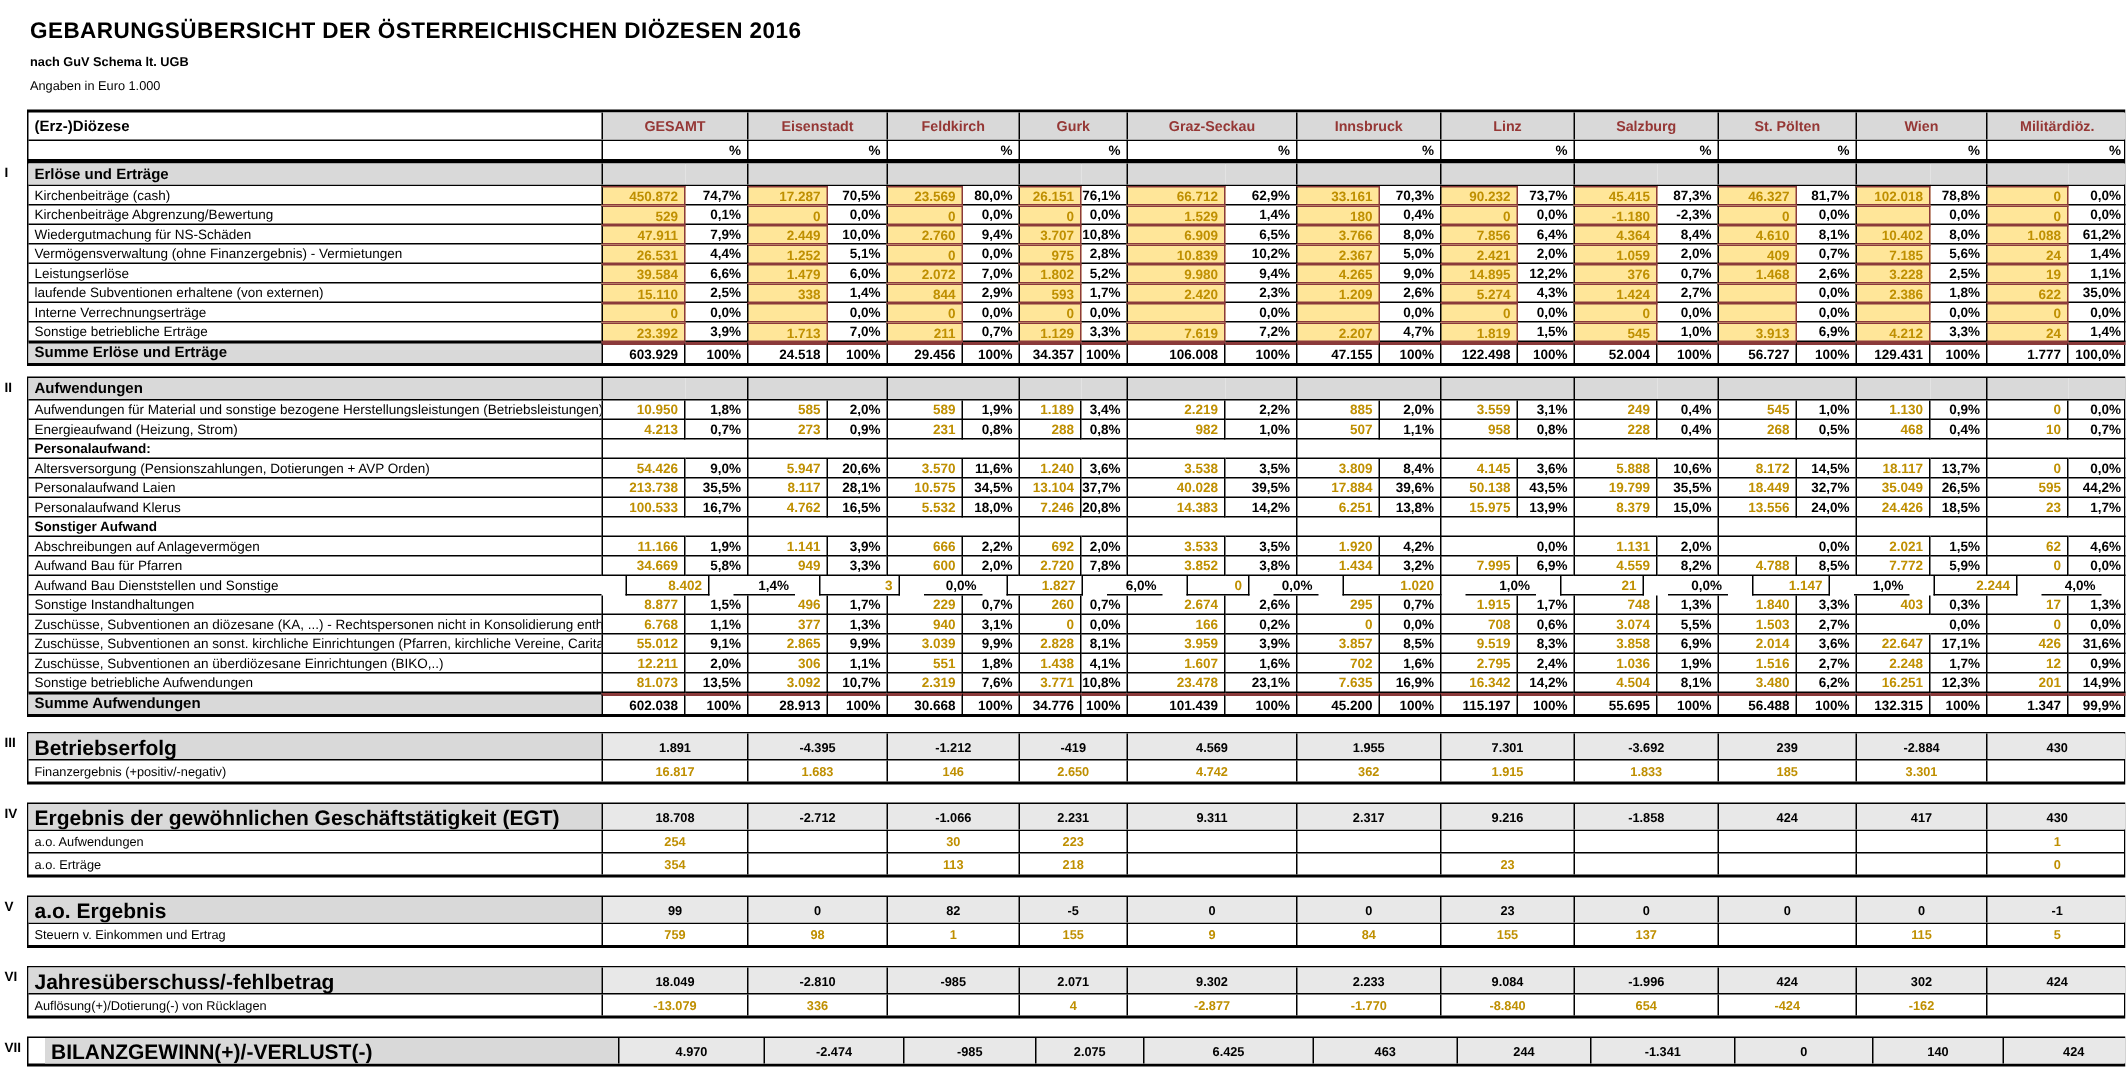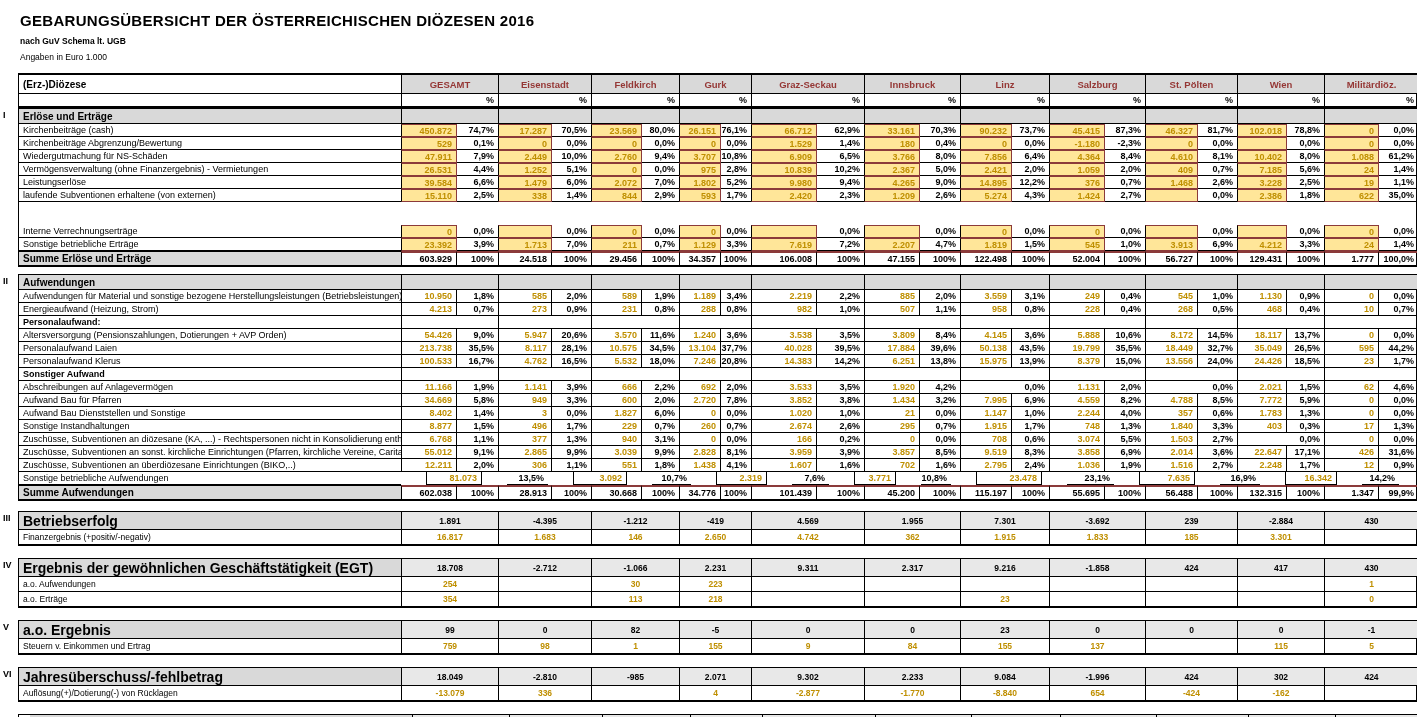--- a/index.html
+++ b/index.html
@@ -294,21 +294,21 @@
         <div class="c right pct">4,3%</div>
         <div class="c vy vslot">1.424</div>
         <div class="c right pct">2,7%</div>
         <div class="c vy vslot"></div>
         <div class="c right pct">0,0%</div>
         <div class="c vy vslot">2.386</div>
         <div class="c right pct">1,8%</div>
         <div class="c vy vslot">622</div>
         <div class="c right pct">35,0%</div>
       </div>
-      <div class="t-row ry" style="grid-template-columns: 382px 56px 41px 54px 39px 51px 37px 42px 30px 66px 47px 56px 40px 52px 37px 56px 40px 53px 39px 50px 37px 55px 39px; margin-top: 23px;">
+      <div class="t-row ry" style="grid-template-columns: 382px 56px 41px 54px 39px 51px 37px 42px 30px 66px 47px 56px 40px 52px 37px 56px 40px 53px 39px 50px 37px 55px 39px;">
         <div class="c lbl">Interne Verrechnungserträge</div>
         <div class="c vy vslot">0</div>
         <div class="c right pct">0,0%</div>
         <div class="c vy vslot"></div>
         <div class="c right pct">0,0%</div>
         <div class="c vy vslot">0</div>
         <div class="c right pct">0,0%</div>
         <div class="c vy vslot">0</div>
         <div class="c right pct">0,0%</div>
         <div class="c vy vslot"></div>
@@ -623,21 +623,21 @@
         <div class="c right pct">6,9%</div>
         <div class="c vp vslot inner">4.559</div>
         <div class="c right pct">8,2%</div>
         <div class="c vp vslot inner">4.788</div>
         <div class="c right pct">8,5%</div>
         <div class="c vp vslot inner">7.772</div>
         <div class="c right pct">5,9%</div>
         <div class="c vp vslot inner">0</div>
         <div class="c right pct">0,0%</div>
       </div>
-      <div class="t-row rp" style="grid-template-columns: 382px 56px 41px 54px 39px 51px 37px 42px 30px 66px 47px 56px 40px 52px 37px 56px 40px 53px 39px 50px 37px 55px 39px;">
+      <div class="t-row rp" style="grid-template-columns: 382px 56px 41px 54px 39px 51px 37px 42px 30px 66px 47px 56px 40px 52px 37px 56px 40px 53px 39px 50px 37px 55px 39px; gap: 16px;">
         <div class="c lbl">Aufwand Bau Dienststellen und Sonstige</div>
         <div class="c vp vslot inner">8.402</div>
         <div class="c right pct">1,4%</div>
         <div class="c vp vslot inner">3</div>
         <div class="c right pct">0,0%</div>
         <div class="c vp vslot inner">1.827</div>
         <div class="c right pct">6,0%</div>
         <div class="c vp vslot inner">0</div>
         <div class="c right pct">0,0%</div>
         <div class="c vp vslot inner">1.020</div>
@@ -748,21 +748,21 @@
         <div class="c right pct">2,4%</div>
         <div class="c vp vslot inner">1.036</div>
         <div class="c right pct">1,9%</div>
         <div class="c vp vslot inner">1.516</div>
         <div class="c right pct">2,7%</div>
         <div class="c vp vslot inner">2.248</div>
         <div class="c right pct">1,7%</div>
         <div class="c vp vslot inner">12</div>
         <div class="c right pct">0,9%</div>
       </div>
-      <div class="t-row rp" style="grid-template-columns: 382px 56px 41px 54px 39px 51px 37px 42px 30px 66px 47px 56px 40px 52px 37px 56px 40px 53px 39px 50px 37px 55px 39px; gap: 25px;">
+      <div class="t-row rp" style="grid-template-columns: 382px 56px 41px 54px 39px 51px 37px 42px 30px 66px 47px 56px 40px 52px 37px 56px 40px 53px 39px 50px 37px 55px 39px;">
         <div class="c lbl">Sonstige betriebliche Aufwendungen</div>
         <div class="c vp vslot inner">81.073</div>
         <div class="c right pct">13,5%</div>
         <div class="c vp vslot inner">3.092</div>
         <div class="c right pct">10,7%</div>
         <div class="c vp vslot inner">2.319</div>
         <div class="c right pct">7,6%</div>
         <div class="c vp vslot inner">3.771</div>
         <div class="c right pct">10,8%</div>
         <div class="c vp vslot inner">23.478</div>

